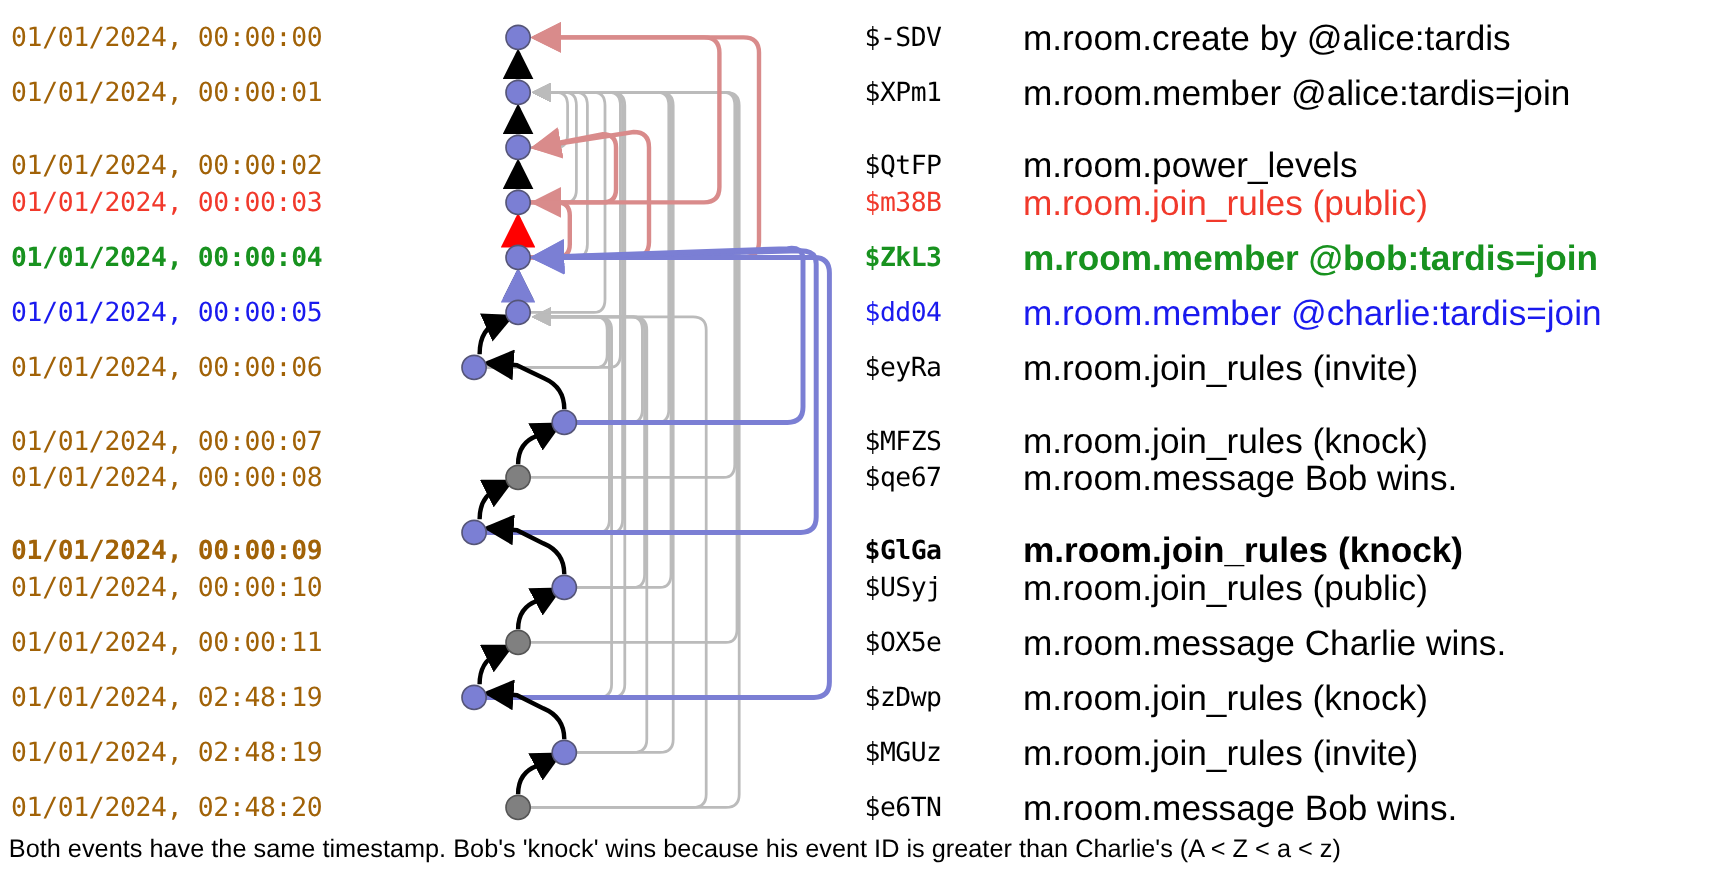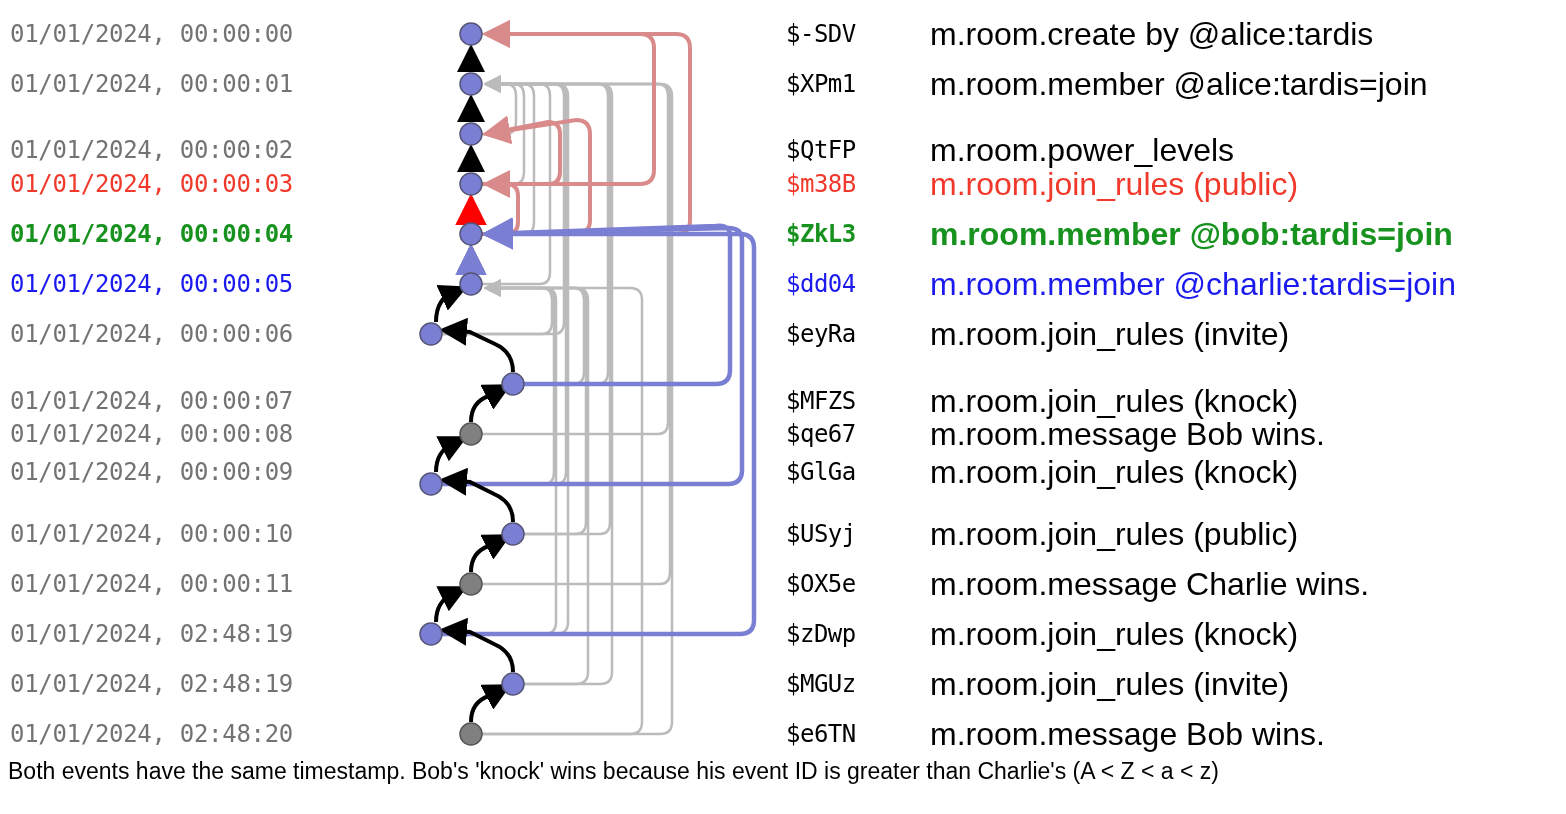--- a/index.html
+++ b/index.html
@@ -38,21 +38,21 @@
   .ts {
     position: absolute;
     left: 10px;
     top: 0;
     width: 400px;
     height: 50px;
     line-height: 50px;
     font-family: "DejaVu Sans Mono", monospace;
     font-size: 24px;
     letter-spacing: -0.3px;
-    color: #737373;
+    color: #a16207;
     white-space: nowrap;
   }
   .eid {
     position: absolute;
     left: 786px;
     top: 0;
     height: 50px;
     line-height: 50px;
     font-family: "DejaVu Sans Mono", monospace;
     font-size: 24px;
@@ -239,21 +239,21 @@
       <div class="row" style="top: 376px;">
         <div class="ts">01/01/2024, 00:00:07</div>
         <div class="eid">$MFZS</div>
         <div class="desc">m.room.join_rules (knock)</div>
       </div>
       <div class="row" style="top: 409px;">
         <div class="ts">01/01/2024, 00:00:08</div>
         <div class="eid">$qe67</div>
         <div class="desc">m.room.message Bob wins.</div>
       </div>
-      <div class="row" style="top: 447px;">
+      <div class="row" style="top: 475px; font-weight: bold;">
         <div class="ts">01/01/2024, 00:00:09</div>
         <div class="eid">$GlGa</div>
         <div class="desc">m.room.join_rules (knock)</div>
       </div>
       <div class="row" style="top: 509px;">
         <div class="ts">01/01/2024, 00:00:10</div>
         <div class="eid">$USyj</div>
         <div class="desc">m.room.join_rules (public)</div>
       </div>
       <div class="row" style="top: 559px;">

